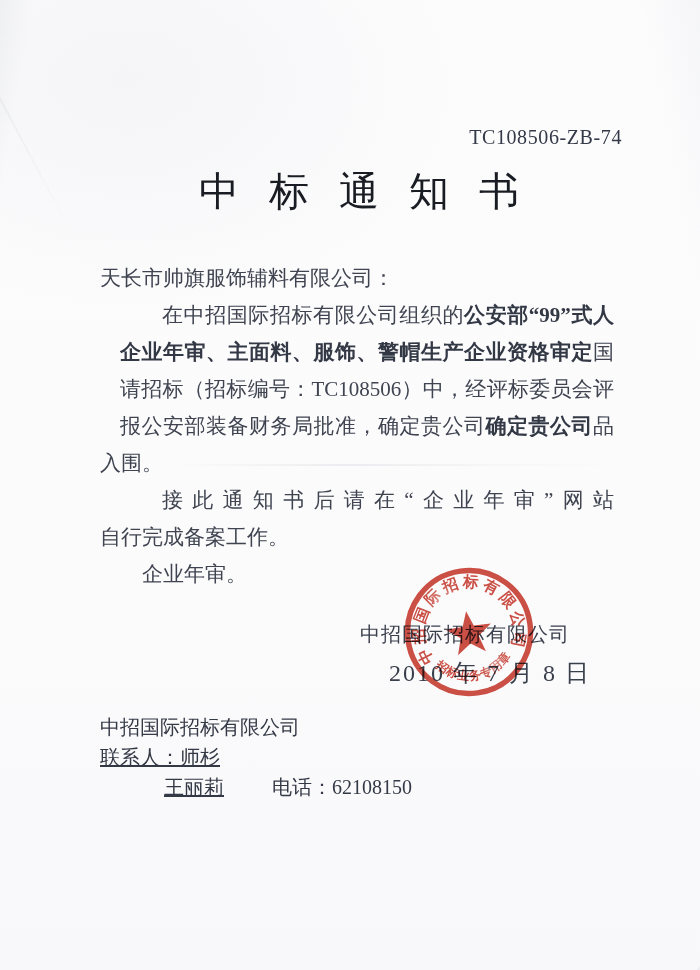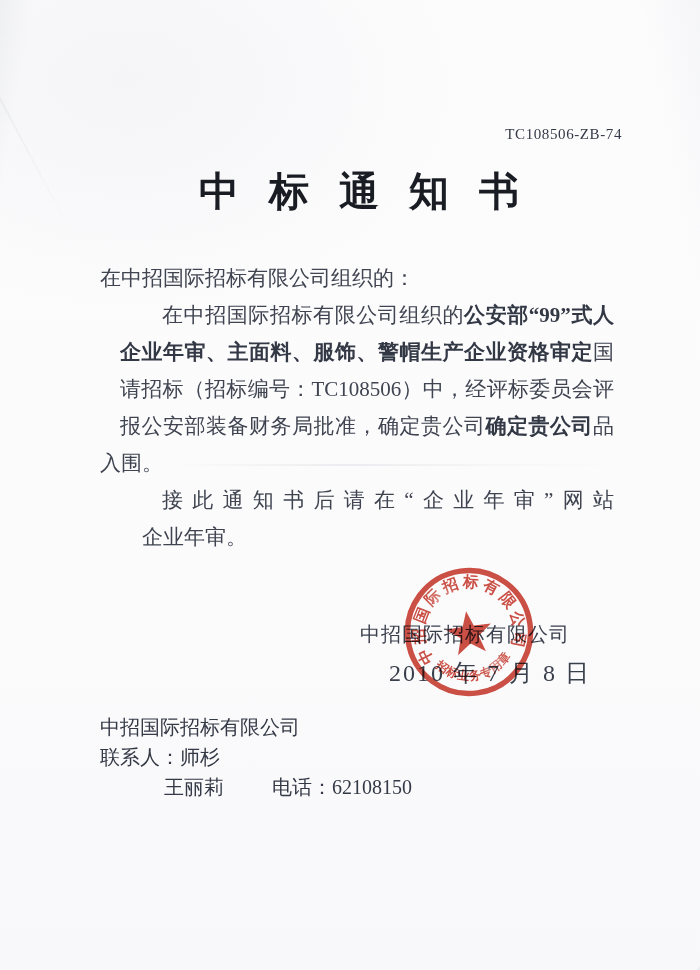--- a/index.html
+++ b/index.html
@@ -16,24 +16,24 @@
     color:#3f4450;
   }
   .crease{position:absolute;pointer-events:none;}
   .crease-h{left:170px;top:464px;width:450px;height:2px;
     background:linear-gradient(90deg, rgba(140,145,160,0) 0%, rgba(140,145,160,0.14) 40%, rgba(140,145,160,0.05) 70%, rgba(140,145,160,0) 100%);}
   .crease-tl{left:-20px;top:60px;width:190px;height:1.5px;transform:rotate(62deg);transform-origin:left center;
     background:linear-gradient(90deg, rgba(140,145,160,0.12), rgba(140,145,160,0));}
   .crease-br{right:-50px;bottom:58px;width:260px;height:1.5px;transform:rotate(-48deg);transform-origin:right center;
     background:linear-gradient(90deg, rgba(140,145,160,0) 0%, rgba(140,145,160,0.16) 100%);}
 
-  .ref{position:absolute;top:126px;right:78px;font-size:15px;letter-spacing:0.6px;color:#343947;}
+  .ref{position:absolute;top:126px;right:78px;font-size:20px;letter-spacing:0.6px;color:#343947;}
   .title{position:absolute;top:164px;left:0;width:100%;text-align:center;
     font-family:"DejaVu Sans","Liberation Sans",sans-serif;
-    font-size:40px;font-weight:700;color:#191c22;
+    font-size:40px;font-weight:400;color:#191c22;
     letter-spacing:30px;padding-left:48px;box-sizing:border-box;}
 
   .body{position:absolute;top:260px;left:100px;width:514px;font-size:21px;line-height:37px;}
   .bl{height:37px;white-space:nowrap;}
   .just{white-space:normal;text-align:justify;text-align-last:justify;overflow:hidden;margin-left:20px;}
   .ind{text-indent:2em;}
   .bl b{font-weight:700;color:#333845;}
 
   .signer{position:absolute;top:621px;left:360px;font-size:20px;letter-spacing:1px;color:#3a3f4c;}
   .date{position:absolute;top:657px;left:389px;font-size:24px;letter-spacing:2px;color:#3a3f4c;}
@@ -42,46 +42,47 @@
     mix-blend-mode:multiply;opacity:0.88;transform:rotate(-8deg);}
   .stamp::after{content:"";position:absolute;inset:0;
     background:
       radial-gradient(circle 26px at 38% 30%, rgba(255,255,255,0.55), rgba(255,255,255,0) 70%),
       radial-gradient(circle 20px at 62% 72%, rgba(255,255,255,0.45), rgba(255,255,255,0) 70%);}
   .stamp svg{display:block;}
   .stamp text{font-family:"DejaVu Sans","Liberation Sans",sans-serif;}
 
   .contact{position:absolute;top:712px;left:100px;font-size:20px;line-height:30px;color:#343946;}
   .crow{display:flex;}
-  .c1{width:172px;}
+  .c1{width:172px;text-decoration:underline;}
   .pad-name{padding-left:64px;}
 
   [data-name]{-webkit-user-select:text;}
 </style>
 </head>
 <body>
 
 <div class="paper" data-name="document-page">
 
   <div class="crease crease-tl" data-name="paper-crease-top-left"></div>
   <div class="crease crease-h" data-name="paper-crease-horizontal"></div>
   <div class="crease crease-br" data-name="paper-crease-bottom-right"></div>
 
   <div class="ref" data-name="reference-number">TC108506-ZB-74</div>
 
   <div class="title" data-name="document-title">中标通知书</div>
 
   <div class="body" data-name="letter-body">
-    <div class="bl" data-name="body-line-salutation"><span data-name="text-segment">在中招国际招标有限公司组织的：</span></div>
+    <div class="bl" data-name="body-line-salutation"><span data-name="text-segment">天长市帅旗服饰辅料有限公司：</span></div>
     <div class="bl just ind" data-name="body-line"><span data-name="text-segment">在中招国际招标有限公司组织的</span><b data-name="text-segment-bold">公安部“99”式人民</b></div>
     <div class="bl just" data-name="body-line"><b data-name="text-segment-bold">企业年审、主面料、服饰、警帽生产企业资格审定</b><span data-name="text-segment">国内邀</span></div>
     <div class="bl just" data-name="body-line"><span data-name="text-segment">请招标（招标编号：TC108506）中，经评标委员会评定，</span></div>
     <div class="bl just" data-name="body-line"><span data-name="text-segment">报公安部装备财务局批准，确定贵公司</span><b data-name="text-segment-bold">确定贵公司</b><span data-name="text-segment">品种</span></div>
     <div class="bl" data-name="body-line"><span data-name="text-segment">入围。</span></div>
     <div class="bl just ind" data-name="body-line"><span data-name="text-segment">接此通知书后请在“企业年审”网站（www.xxcw.net）</span></div>
+    <div class="bl" data-name="body-line"><span data-name="text-segment">自行完成备案工作。</span></div>
     <div class="bl ind" data-name="body-line-closing"><span data-name="text-segment">企业年审。</span></div>
   </div>
 
   <div class="signer" data-name="signature-company">中招国际招标有限公司</div>
   <div class="date" data-name="signature-date">2010 年 7 月 8 日</div>
 
   <div class="stamp" data-name="company-seal-stamp">
     <svg width="162" height="162" viewBox="-81 -81 162 162" xmlns="http://www.w3.org/2000/svg">
       <circle data-name="stamp-ring" cx="0" cy="0" r="61.5" fill="none" stroke-width="5.5" stroke="#c8382c"></circle>
       <polygon data-name="stamp-star-icon" points="0,-22 5.6,-6.8 22.8,-6.4 9.1,4 14.1,20.4 0,10.6 -14.1,20.4 -9.1,4 -22.8,-6.4 -5.6,-6.8" transform="translate(0,1)" fill="#c8382c"></polygon>

